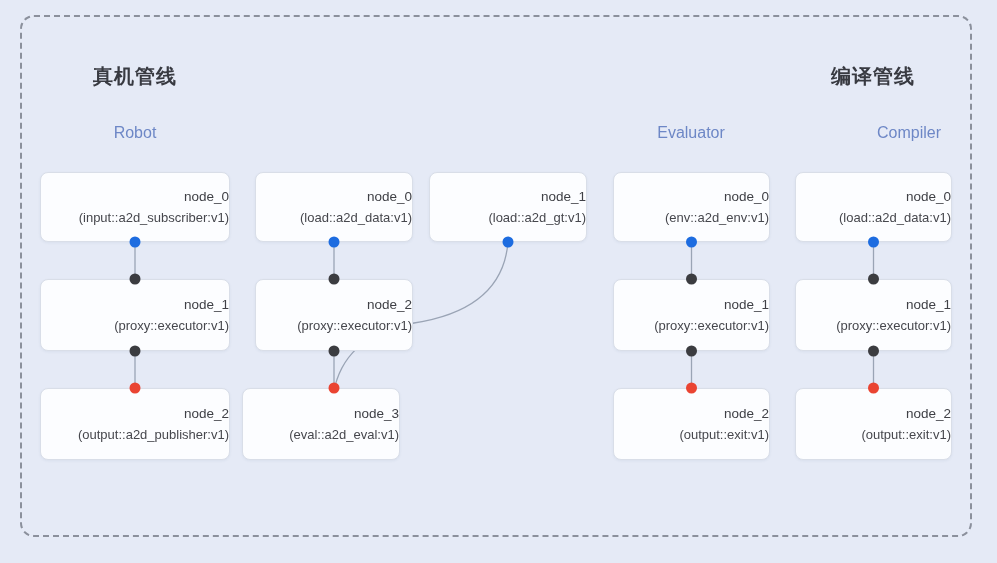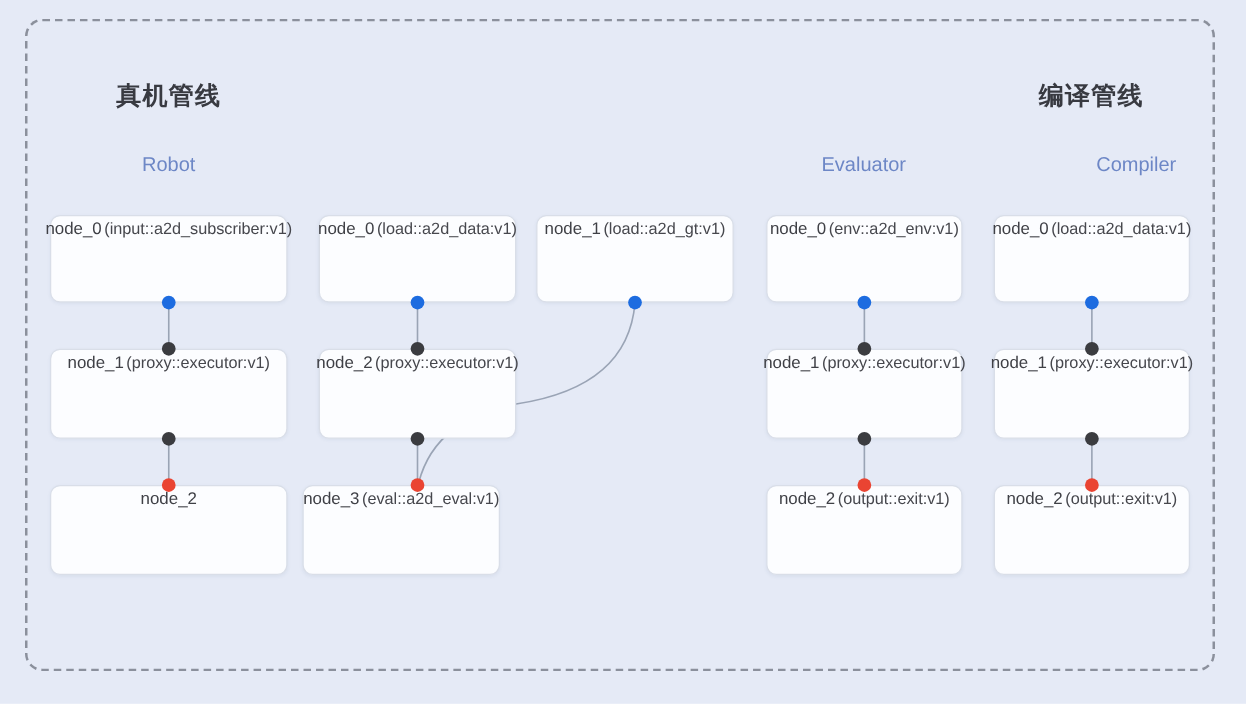--- a/index.html
+++ b/index.html
@@ -43,22 +43,22 @@
     color: #6d87c6;
   }
   .node {
     position: absolute;
     box-sizing: border-box;
     background: #fcfdff;
     border: 1px solid #d9dee8;
     border-radius: 8px;
     box-shadow: 0 1px 3px rgba(40, 60, 110, 0.06);
     display: flex;
-    flex-direction: row;
-    align-items: flex-start;
+    flex-direction: column;
+    align-items: flex-end;
     justify-content: center;
     gap: 2px;
     z-index: 2;
   }
   .node-title {
     font-size: 13.5px;
     color: #3f4046;
     line-height: 19px;
   }
   .node-sub {
@@ -110,20 +110,21 @@
   <div class="node" style="left:40px;top:172px;width:190px;height:70px">
     <div class="node-title">node_0</div>
     <div class="node-sub">(input::a2d_subscriber:v1)</div>
   </div>
   <div class="node" style="left:40px;top:279px;width:190px;height:72px">
     <div class="node-title">node_1</div>
     <div class="node-sub">(proxy::executor:v1)</div>
   </div>
   <div class="node" style="left:40px;top:388px;width:190px;height:72px">
     <div class="node-title">node_2</div>
+    <div class="node-sub">(output::a2d_publisher:v1)</div>
   </div>
 
   <div class="node" style="left:255px;top:172px;width:158px;height:70px">
     <div class="node-title">node_0</div>
     <div class="node-sub">(load::a2d_data:v1)</div>
   </div>
   <div class="node" style="left:429px;top:172px;width:158px;height:70px">
     <div class="node-title">node_1</div>
     <div class="node-sub">(load::a2d_gt:v1)</div>
   </div>

